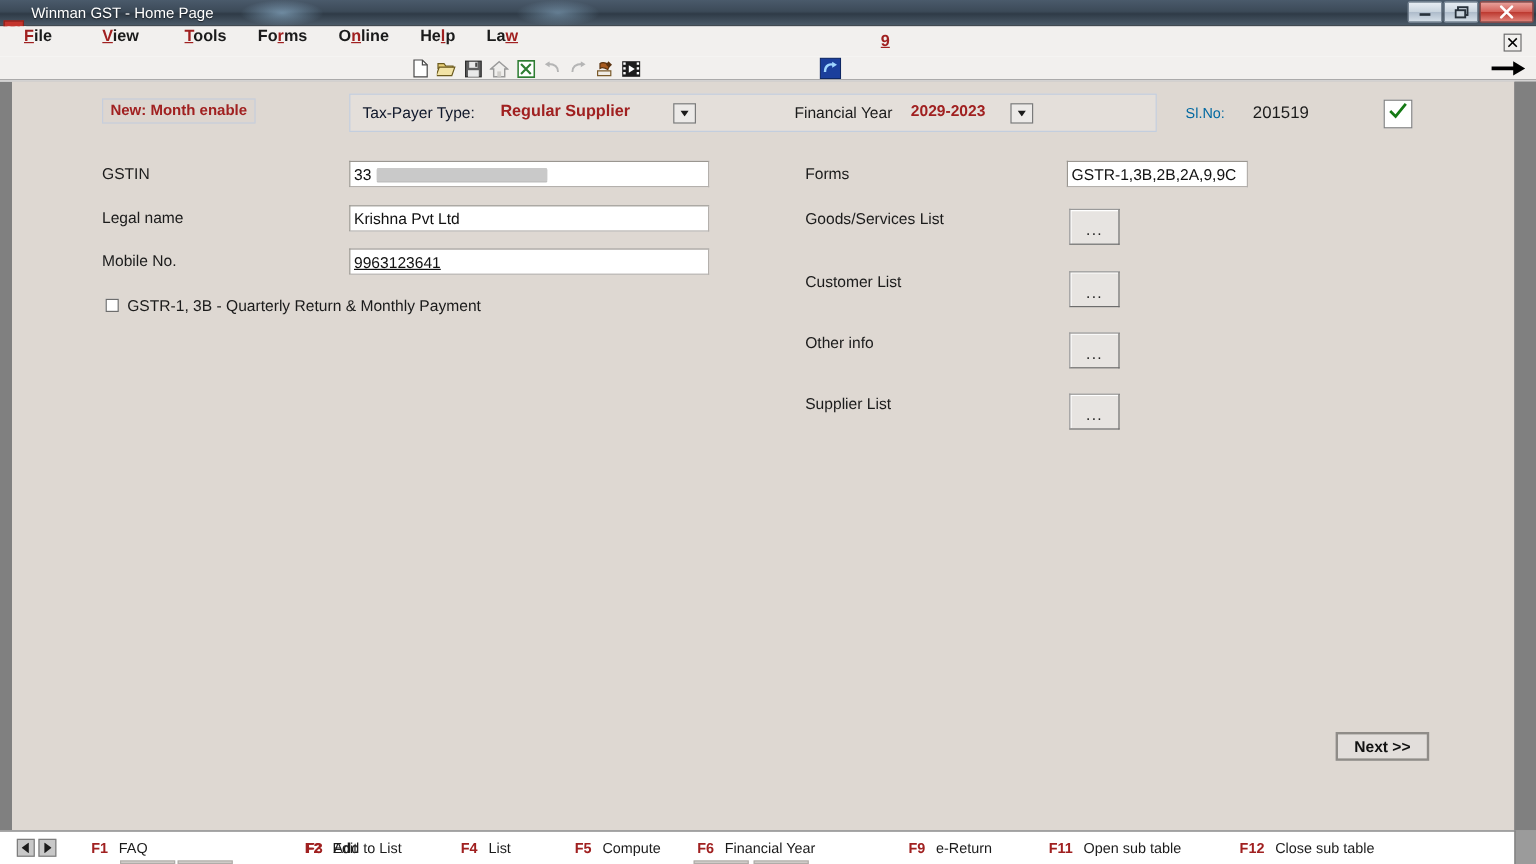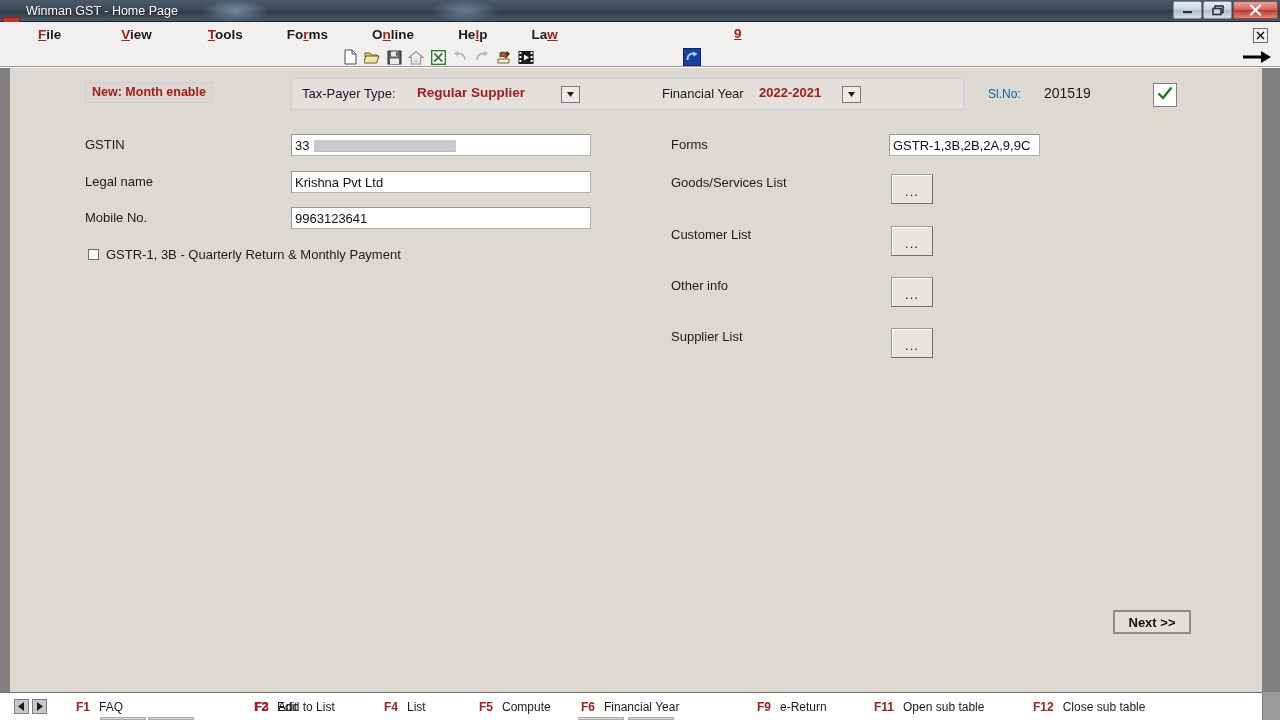--- a/index.html
+++ b/index.html
@@ -62,23 +62,22 @@
     width: 45px;
     border: 1px solid #9c4a45;
     background: linear-gradient(to bottom, #e8a29c 0%, #d4625a 48%, #bd3a31 52%, #e08279 100%);
   }
   .wb svg { display: block; }
 
   
   .menubar {
     position: absolute; left: 0; top: 22px; width: 1280px; height: 25px;
     background: #f2f0ee;
-    display: flex; align-items: center;
+    display: flex; align-items: flex-start;
     border-bottom: none;
-    gap: 18px;
   }
   .menu-item {
     font-size: 13.5px; color: #1b1b1b; font-weight: bold;
     padding: 0 6px; white-space: nowrap; cursor: default;
   }
   .menu-item .hk { color: #a02020; text-decoration: underline; }
   .menu-item.num { color: #a02020; font-weight: bold; text-decoration: underline; }
 
   
   .toolbar {
@@ -366,21 +365,21 @@
 
   <div class="panel-tp">
     <div class="tp-label">Tax-Payer Type:</div>
     <div class="tp-value">Regular Supplier</div>
     <div class="combo-btn" style="left:269px; top:7px;">
       <svg width="7" height="5" viewBox="0 0 7 5">
           <path d="M0 0 L7 0 L3.5 5 Z" fill="#1b1b1b"></path>
         </svg>
     </div>
     <div class="fy-label">Financial Year</div>
-    <div class="fy-value">2022-2021</div>
+    <div class="fy-value">2029-2023</div>
     <div class="combo-btn" style="left:550px; top:7px;">
       <svg width="7" height="5" viewBox="0 0 7 5">
           <path d="M0 0 L7 0 L3.5 5 Z" fill="#1b1b1b"></path>
         </svg>
     </div>
   </div>
 
   <div class="slno-label">Sl.No:</div>
   <div class="slno-value">201519</div>
 
@@ -397,21 +396,21 @@
     <span>33</span>
     <span class="redact"></span>
   </div>
 
   <div class="f-label" style="left:85px; top:174px;">Legal name</div>
   <div class="f-input" style="left:291px; top:171px; width:300px; height:22px;" title="Legal name">
     <span>Krishna Pvt Ltd</span>
   </div>
 
   <div class="f-label" style="left:85px; top:210px;">Mobile No.</div>
-  <div class="f-input" style="left:291px; top:207px; width:300px; height:22px;" title="Mobile No.">
+  <div class="f-input" style="left:291px; top:207px; width:300px; height:22px;text-decoration:underline;" title="Mobile No.">
     <span>9963123641</span>
   </div>
 
   <div class="chk" style="left:88px; top:249px;"></div>
   <div class="f-label" style="left:106px; top:247px;">GSTR-1, 3B - Quarterly Return &amp; Monthly Payment</div>
 
   <div class="f-label" style="left:671px; top:137px;">Forms</div>
   <div class="f-input" style="left:889px; top:134px; width:151px; height:22px;">
     <span>GSTR-1,3B,2B,2A,9,9C</span>
   </div>

